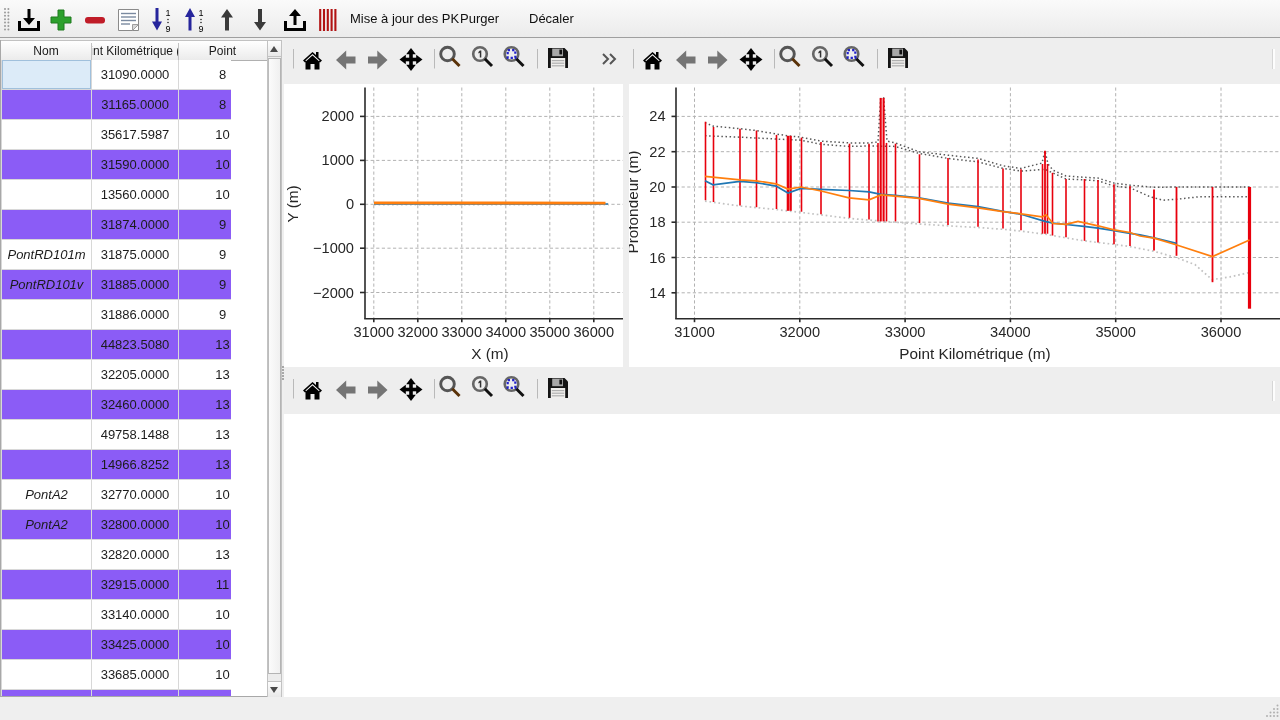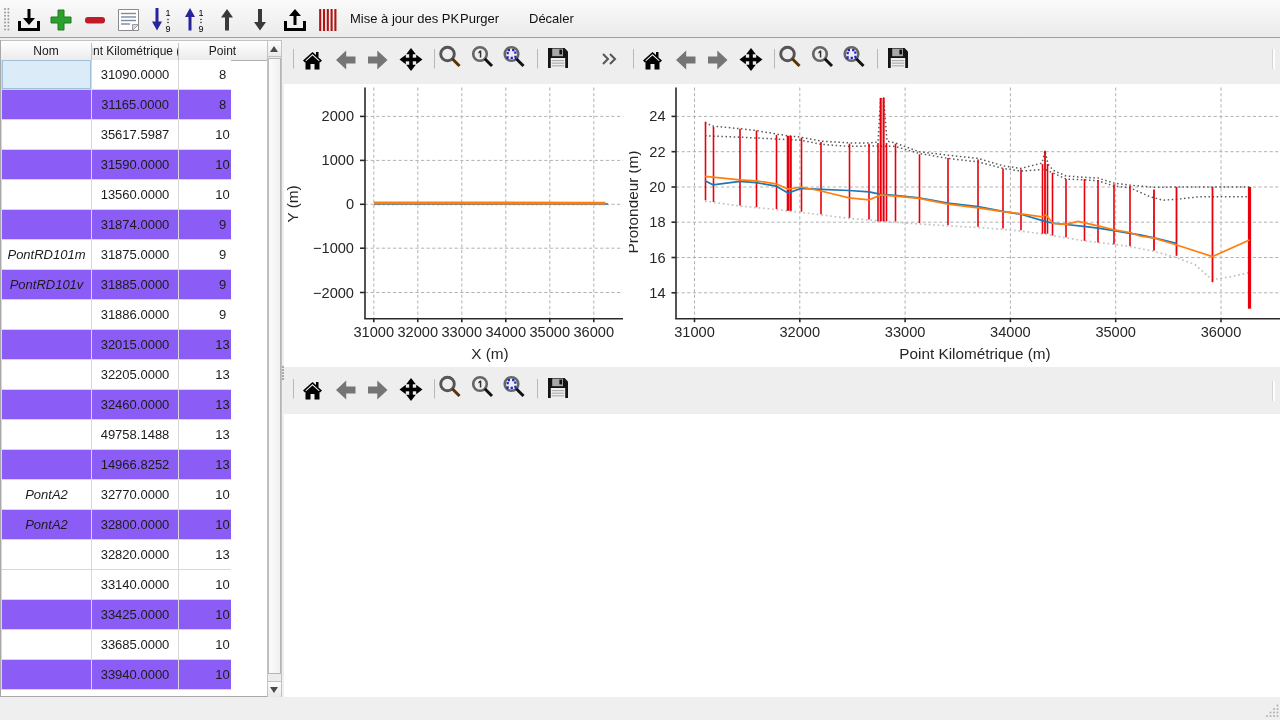--- a/index.html
+++ b/index.html
@@ -123,21 +123,21 @@
 <line x1="16.4" y1="0" x2="16.4" y2="22"></line>
 </g>
 </svg>
 <div class="tbtxt" style="left:350px">Mise à jour des PK</div>
 <div class="tbtxt" style="left:460px">Purger</div>
 <div class="tbtxt" style="left:529px">Décaler</div>
 
 <div id="main"></div>
 <div id="rightpane"></div>
 
-<div class="canvas" style="left:284px; top:84px; width:390px; height:283px;">
+<div class="canvas" style="left:284px; top:84px; width:339px; height:283px;">
 <svg width="339" height="283" viewBox="0 0 339 283">
       <line x1="81" x2="339" y1="32.4" y2="32.4" class="grid"></line>
 <line x1="81" x2="339" y1="76.4" y2="76.4" class="grid"></line>
 <line x1="81" x2="339" y1="120.3" y2="120.3" class="grid"></line>
 <line x1="81" x2="339" y1="164.2" y2="164.2" class="grid"></line>
 <line x1="81" x2="339" y1="208.5" y2="208.5" class="grid"></line>
 <line x1="89.8" x2="89.8" y1="3.5" y2="234.7" class="grid"></line>
 <line x1="133.8" x2="133.8" y1="3.5" y2="234.7" class="grid"></line>
 <line x1="177.8" x2="177.8" y1="3.5" y2="234.7" class="grid"></line>
 <line x1="221.8" x2="221.8" y1="3.5" y2="234.7" class="grid"></line>
@@ -475,21 +475,21 @@
         <div class="c2">31885.0000</div>
         <div class="c3">9</div>
       </div>
 <div class="trow">
         <div class="c1"></div>
         <div class="c2">31886.0000</div>
         <div class="c3">9</div>
       </div>
 <div class="trow alt">
         <div class="c1"></div>
-        <div class="c2">32015.0000</div>
+        <div class="c2">44823.5080</div>
         <div class="c3">13</div>
       </div>
 <div class="trow">
         <div class="c1"></div>
         <div class="c2">32205.0000</div>
         <div class="c3">13</div>
       </div>
 <div class="trow alt">
         <div class="c1"></div>
         <div class="c2">32460.0000</div>
@@ -512,20 +512,25 @@
       </div>
 <div class="trow alt">
         <div class="c1">PontA2</div>
         <div class="c2">32800.0000</div>
         <div class="c3">10</div>
       </div>
 <div class="trow">
         <div class="c1"></div>
         <div class="c2">32820.0000</div>
         <div class="c3">13</div>
+      </div>
+<div class="trow alt">
+        <div class="c1"></div>
+        <div class="c2">32915.0000</div>
+        <div class="c3">11</div>
       </div>
 <div class="trow">
         <div class="c1"></div>
         <div class="c2">33140.0000</div>
         <div class="c3">10</div>
       </div>
 <div class="trow alt">
         <div class="c1"></div>
         <div class="c2">33425.0000</div>
         <div class="c3">10</div>

